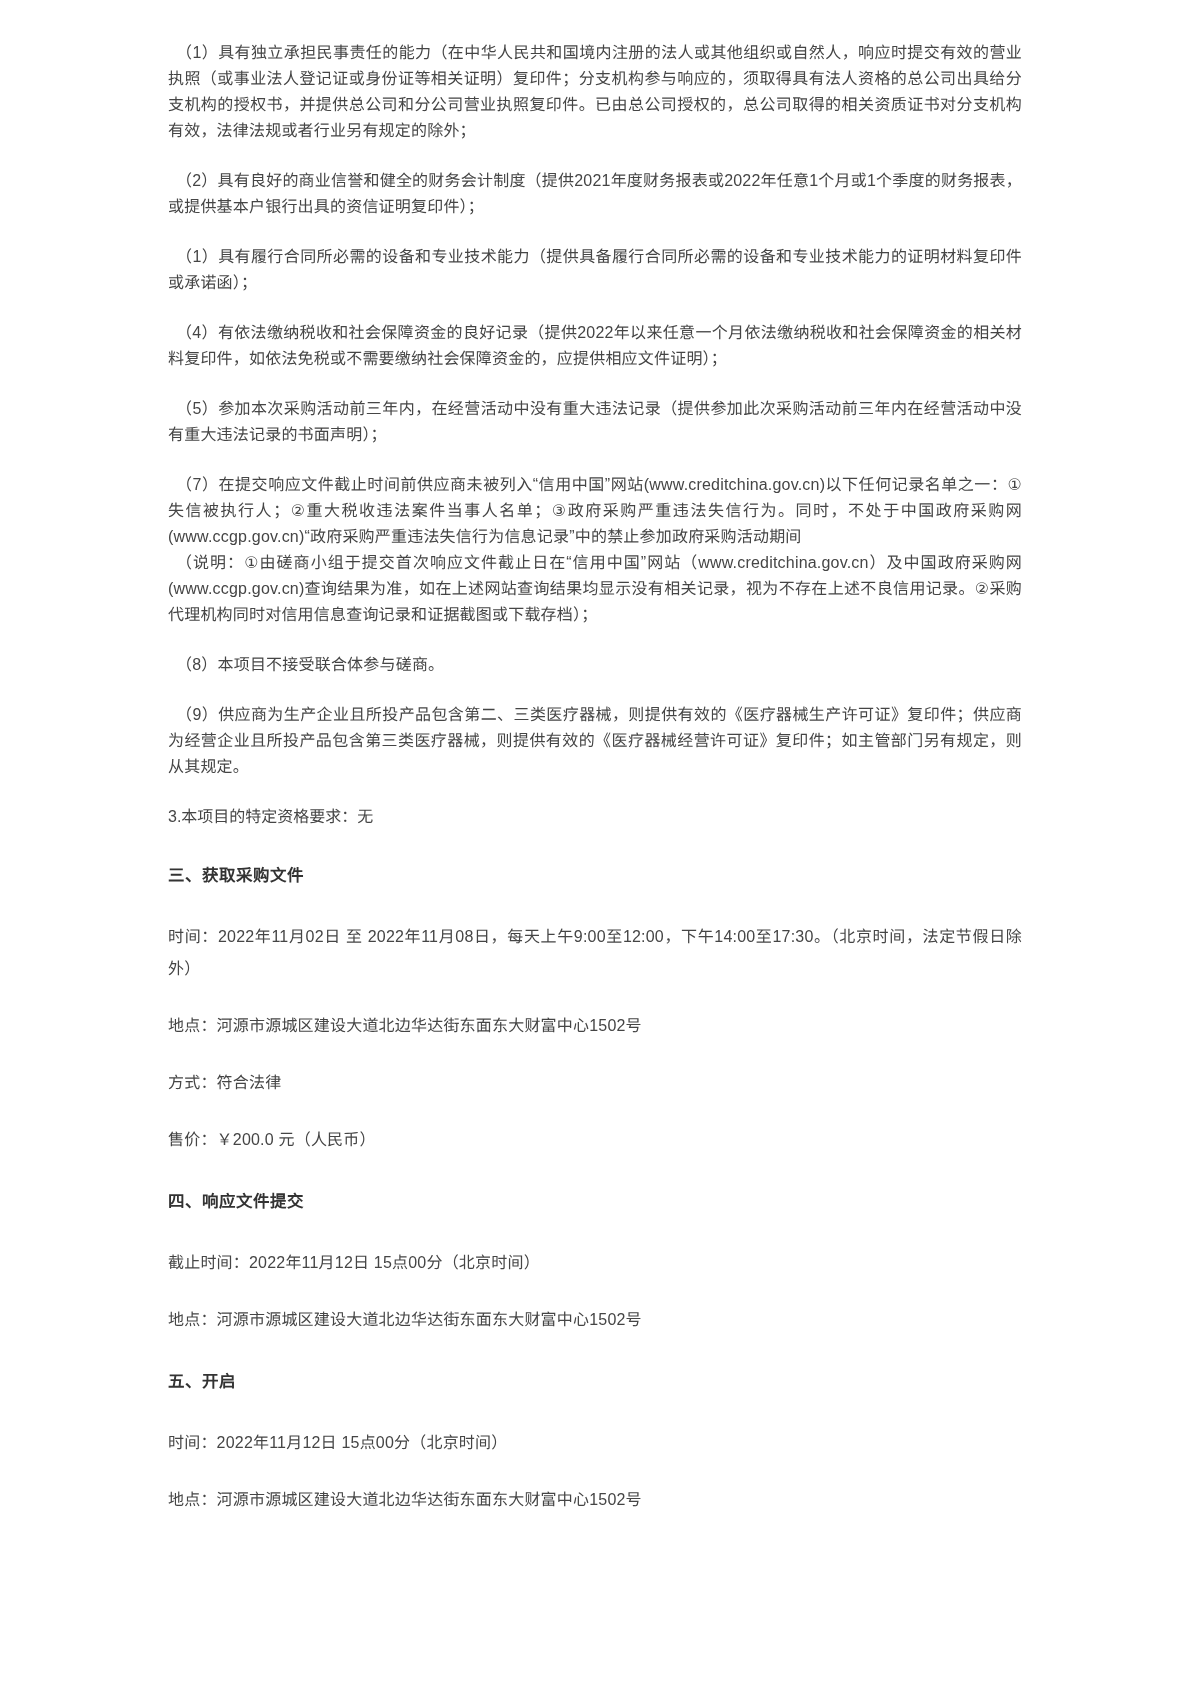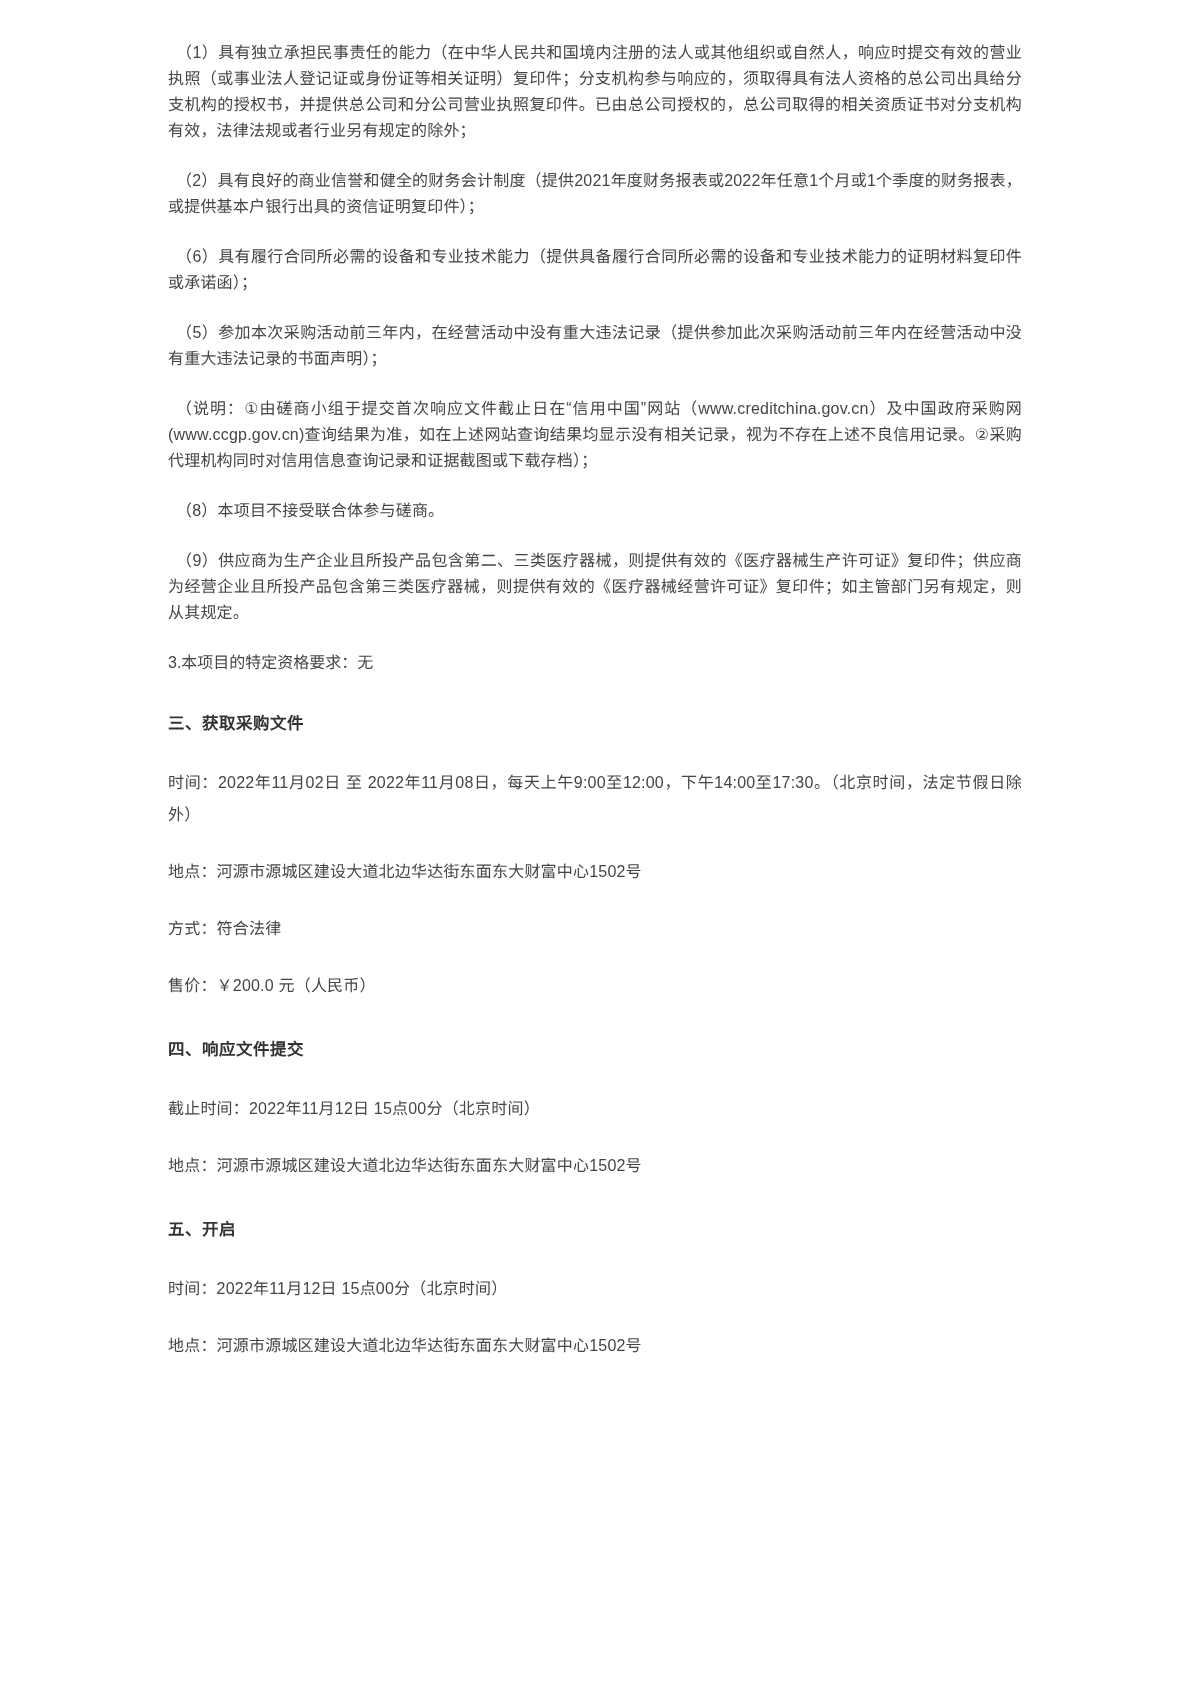--- a/index.html
+++ b/index.html
@@ -40,40 +40,43 @@
     text-indent: 0;
     color: var(--text-color, #454545);
   }
   .section-heading {
     font-size: 16.5px;
     line-height: 32px;
     font-weight: 700;
     color: var(--heading-color, #333333);
     margin: 31px 0 28px 0;
     letter-spacing: 0.5px;
+    font-family: Liberation Mono, monospace;
   }
   .detail-line {
     font-size: 16px;
     line-height: 32px;
     margin: 0 0 25px 0;
     text-align: justify;
     color: var(--text-color, #454545);
     letter-spacing: 0.2px;
   }
 </style>
 </head>
 <body style="background: rgb(255, 255, 255);">
 
 <main class="page">
   <section class="doc">
     <div id="qualification-list">
         <p class="item">（1）具有独立承担民事责任的能力（在中华人民共和国境内注册的法人或其他组织或自然人，响应时提交有效的营业执照（或事业法人登记证或身份证等相关证明）复印件；分支机构参与响应的，须取得具有法人资格的总公司出具给分支机构的授权书，并提供总公司和分公司营业执照复印件。已由总公司授权的，总公司取得的相关资质证书对分支机构有效，法律法规或者行业另有规定的除外；</p>
         <p class="item">（2）具有良好的商业信誉和健全的财务会计制度（提供2021年度财务报表或2022年任意1个月或1个季度的财务报表，或提供基本户银行出具的资信证明复印件）；</p>
-        <p class="item">（6）具有履行合同所必需的设备和专业技术能力（提供具备履行合同所必需的设备和专业技术能力的证明材料复印件或承诺函）；</p>
+        <p class="item">（1）具有履行合同所必需的设备和专业技术能力（提供具备履行合同所必需的设备和专业技术能力的证明材料复印件或承诺函）；</p>
+        <p class="item">（4）有依法缴纳税收和社会保障资金的良好记录（提供2022年以来任意一个月依法缴纳税收和社会保障资金的相关材料复印件，如依法免税或不需要缴纳社会保障资金的，应提供相应文件证明）；</p>
         <p class="item">（5）参加本次采购活动前三年内，在经营活动中没有重大违法记录（提供参加此次采购活动前三年内在经营活动中没有重大违法记录的书面声明）；</p>
+        <p class="item no-gap">（7）在提交响应文件截止时间前供应商未被列入“信用中国”网站(www.creditchina.gov.cn)以下任何记录名单之一：①失信被执行人；②重大税收违法案件当事人名单；③政府采购严重违法失信行为。同时，不处于中国政府采购网(www.ccgp.gov.cn)“政府采购严重违法失信行为信息记录”中的禁止参加政府采购活动期间</p>
         <p class="item">（说明：①由磋商小组于提交首次响应文件截止日在“信用中国”网站（www.creditchina.gov.cn）及中国政府采购网(www.ccgp.gov.cn)查询结果为准，如在上述网站查询结果均显示没有相关记录，视为不存在上述不良信用记录。②采购代理机构同时对信用信息查询记录和证据截图或下载存档）；</p>
         <p class="item">（8）本项目不接受联合体参与磋商。</p>
         <p class="item">（9）供应商为生产企业且所投产品包含第二、三类医疗器械，则提供有效的《医疗器械生产许可证》复印件；供应商为经营企业且所投产品包含第三类医疗器械，则提供有效的《医疗器械经营许可证》复印件；如主管部门另有规定，则从其规定。</p>
       </div>
     <p class="plain-line">3.本项目的特定资格要求：无</p>
     <div id="sections-container">
         <h3 class="section-heading">三、获取采购文件</h3>
         <p class="detail-line">时间：2022年11月02日 至 2022年11月08日，每天上午9:00至12:00，下午14:00至17:30。（北京时间，法定节假日除外）</p>
         <p class="detail-line">地点：河源市源城区建设大道北边华达街东面东大财富中心1502号</p>
         <p class="detail-line">方式：符合法律</p>

